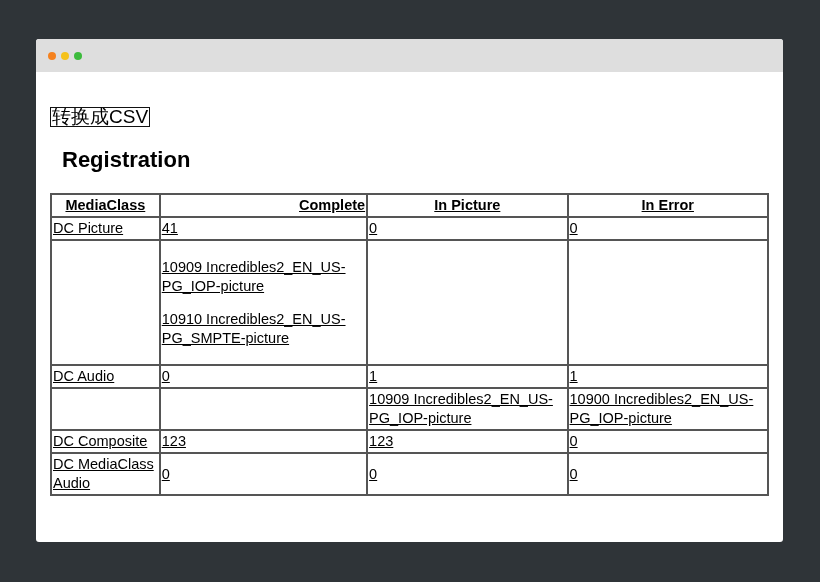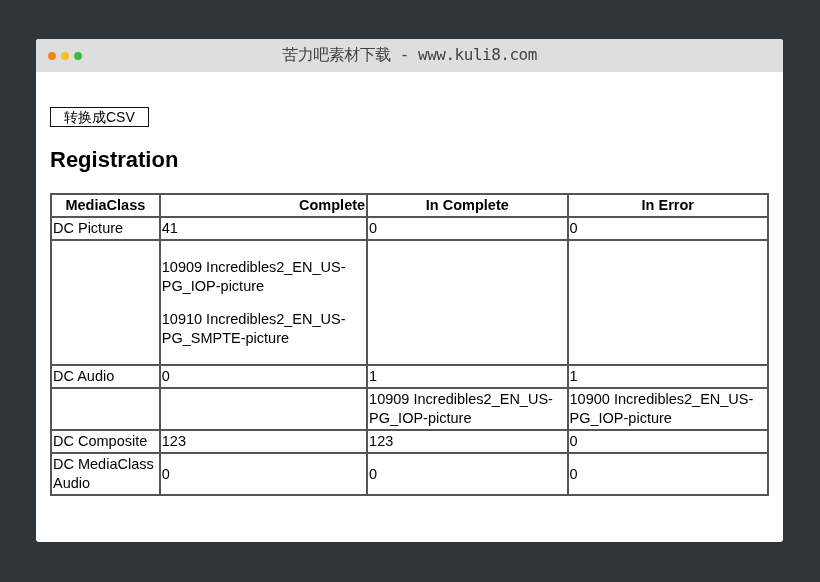--- a/index.html
+++ b/index.html
@@ -16,62 +16,61 @@
   }
   .dots { position:absolute; left:12px; top:13px; display:flex; gap:5px; }
   .dot { width:8px; height:8px; border-radius:50%; }
   .title {
     position:absolute; left:0; right:0; top:6px; text-align:center;
     font-size:16px; color:#444; font-family:"DejaVu Sans Mono", monospace; letter-spacing:-0.5px;
   }
   .content { position:absolute; left:14px; top:68px; right:14px; }
   .btn {
     display:inline-block; border:1px solid #111; background:#fff;
-    font-size:14px; padding:0 13px; line-height:18px; color:#000;
+    font-size:19px; padding:0 1px; line-height:18px; color:#000;
     font-family:"Liberation Sans", sans-serif; cursor:pointer;
   }
   h2 {
-    margin:19px 0 0 0; font-size:22px; font-weight:bold; color:#000;
+    margin:19px 0 0 12px; font-size:22px; font-weight:bold; color:#000;
     font-family:"Liberation Sans", sans-serif; line-height:28px;
   }
   table {
     position:absolute; top:86px; left:0; border-collapse:collapse;
     font-family:"Liberation Sans", sans-serif; font-size:14.5px; color:#000;
   }
-  th, td { border:2px solid #555; padding:0 1px; vertical-align:middle; text-align:left; line-height:19px; }
+  th, td { border:2px solid #555; padding:0 1px; vertical-align:middle; text-align:left; line-height:19px;text-decoration:underline; }
   th { text-align:center; font-weight:bold; height:21px; }
   .c0 { width:105px; } .c1 { width:204px;text-align:right; } .c2 { width:197px; } .c3 { width:197px; }
   .r-short td { height:21px; }
   .big p { margin:14px 0; }
   .r-pic td { height:123px; }
   .r-two td { height:40px; }
 </style>
 </head>
 <body>
 
 <div class="window">
   <div class="titlebar">
     <div class="dots">
       <span class="dot" style="background:#f5821f"></span>
       <span class="dot" style="background:#f5c21b"></span>
       <span class="dot" style="background:#3cbb3c"></span>
     </div>
-    <div class="title">苦力吧素材下载 - www.kuli8.com</div>
   </div>
 
   <div class="content">
     <button class="btn">转换成CSV</button>
     <h2>Registration</h2>
 
     <table>
       <tbody>
           <tr>
         <th class="c0">MediaClass</th>
         <th class="c1">Complete</th>
-        <th class="c2">In Complete</th>
+        <th class="c2">In Picture</th>
         <th class="c3">In Error</th>
       </tr>
       <tr class="r-short">
         <td>DC Picture</td>
         <td>41</td>
         <td>0</td>
         <td>0</td>
       </tr>
       <tr class="r-pic">
         <td></td>

